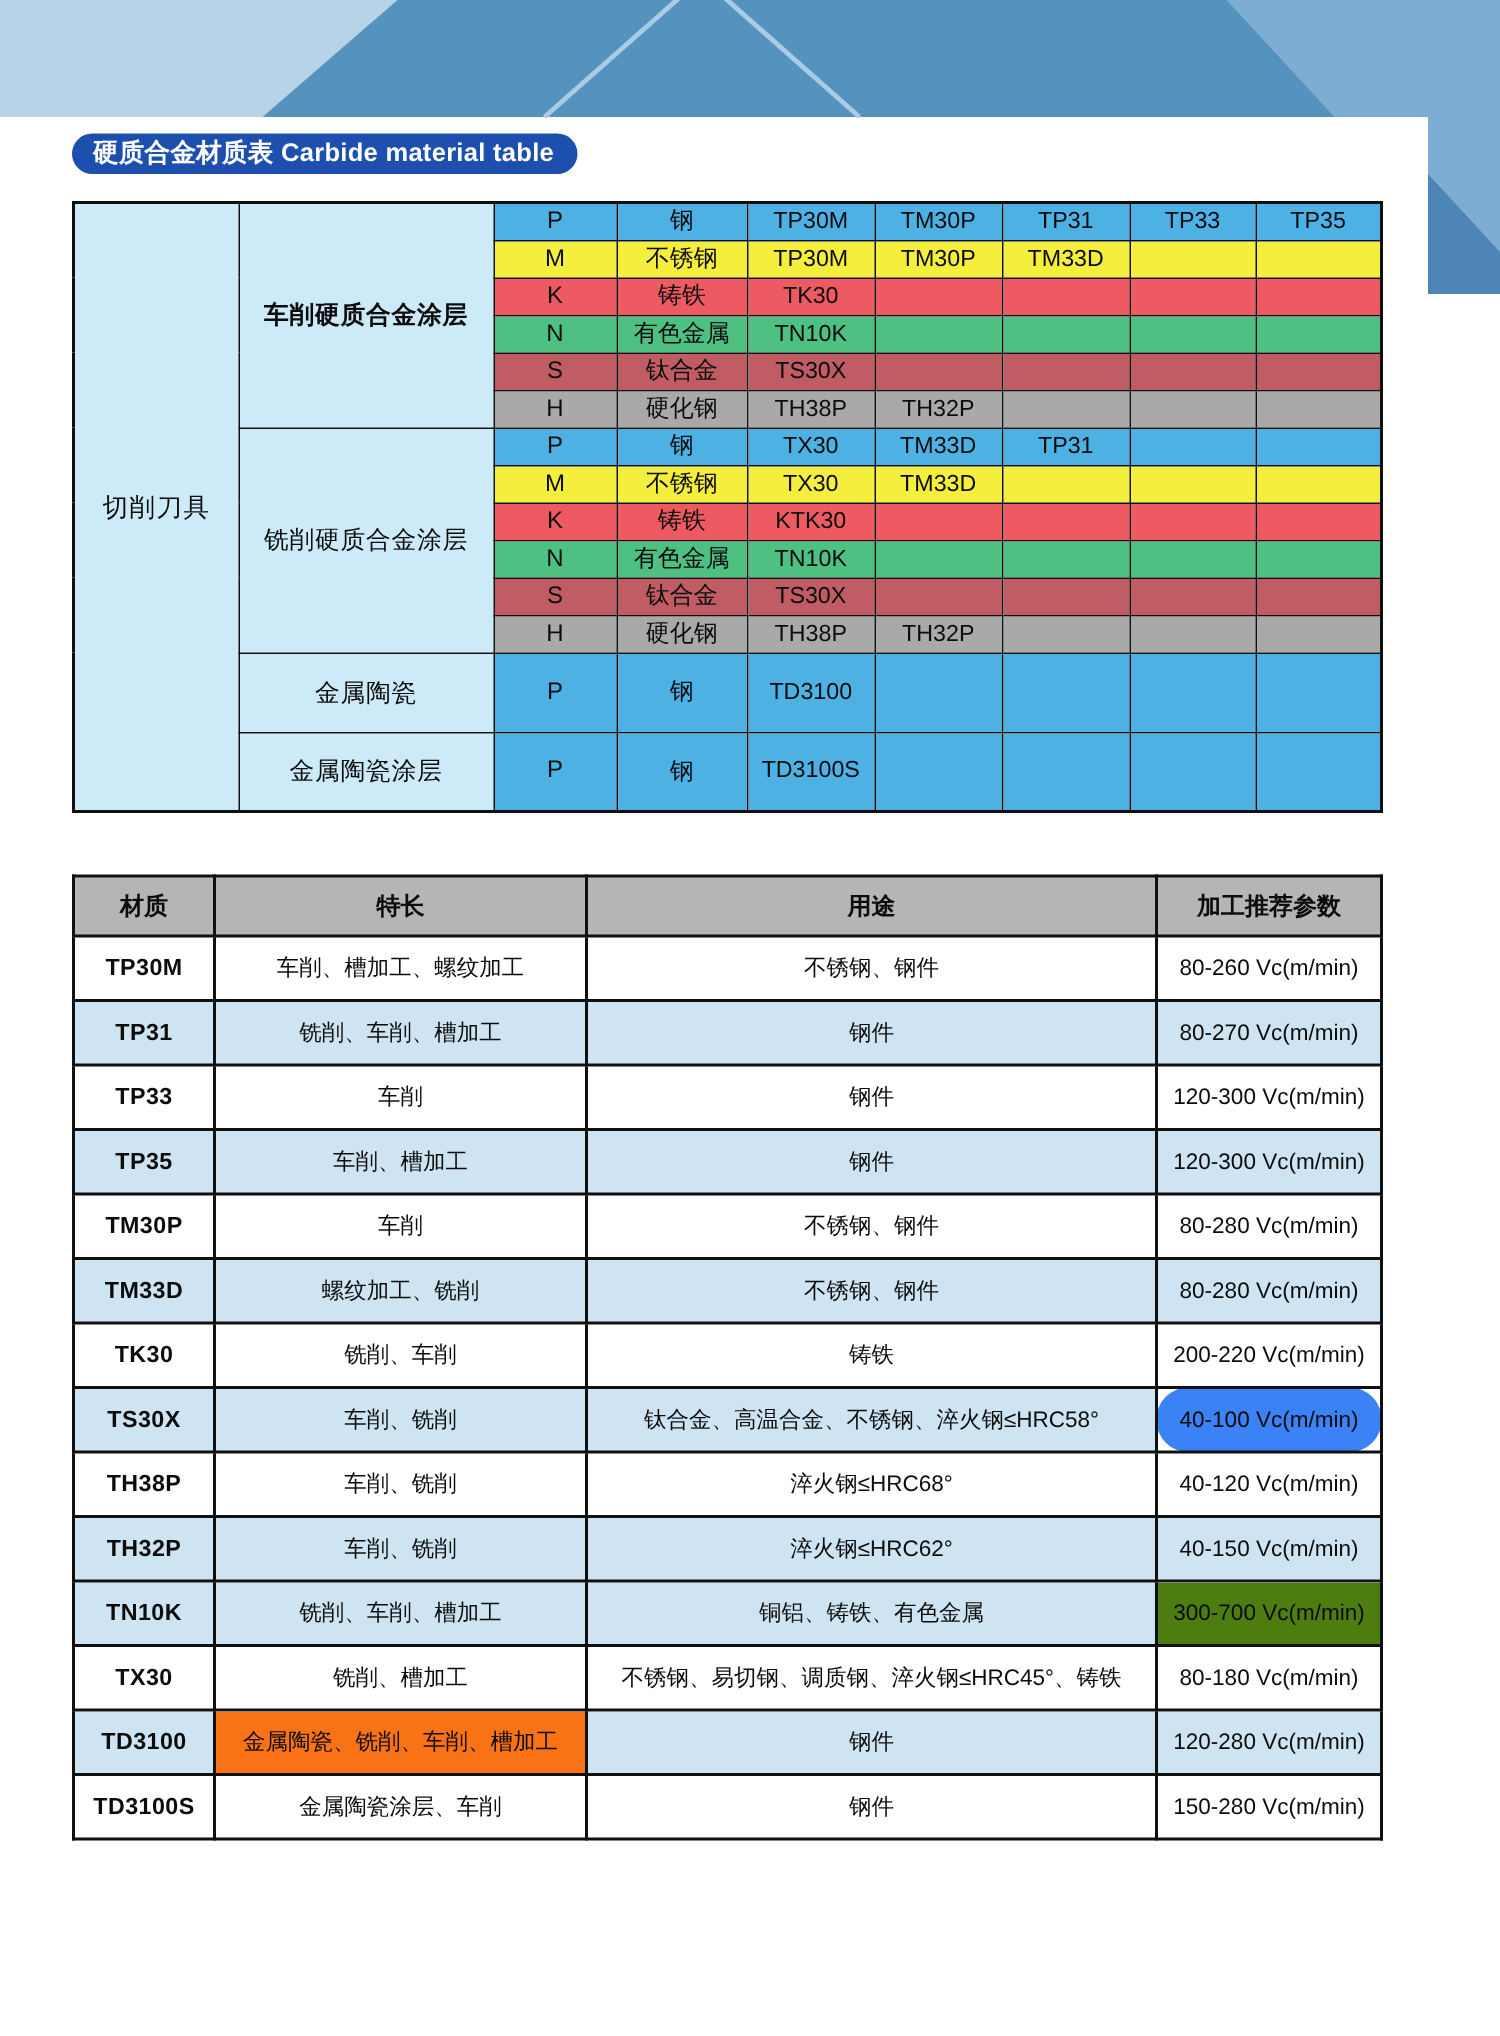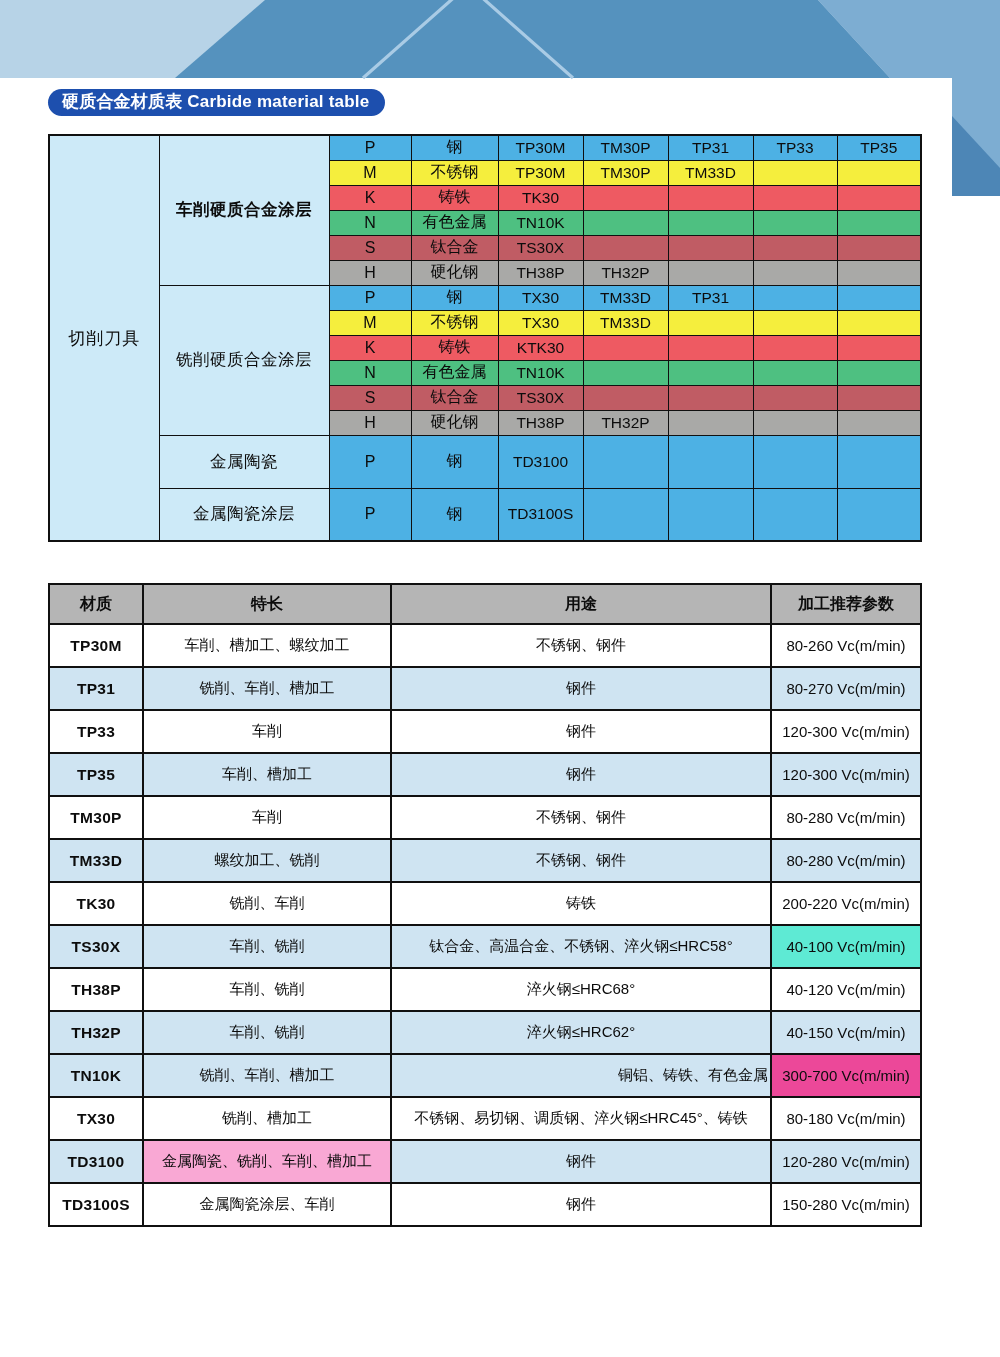--- a/index.html
+++ b/index.html
@@ -255,49 +255,49 @@
       <tr>
         <td class="code" style="background: rgb(255, 255, 255);">TK30</td>
         <td style="background: rgb(255, 255, 255);">铣削、车削</td>
         <td style="background: rgb(255, 255, 255);">铸铁</td>
         <td style="background: rgb(255, 255, 255);">200-220 Vc(m/min)</td>
       </tr>
       <tr>
         <td class="code" style="background: rgb(207, 228, 242);">TS30X</td>
         <td style="background: rgb(207, 228, 242);">车削、铣削</td>
         <td style="background: rgb(207, 228, 242);">钛合金、高温合金、不锈钢、淬火钢≤HRC58°</td>
-        <td style="background: #5eead4;">40-100 Vc(m/min)</td>
+        <td style="background: #3b82f6; border-radius: 21px;">40-100 Vc(m/min)</td>
       </tr>
       <tr>
         <td class="code" style="background: rgb(255, 255, 255);">TH38P</td>
         <td style="background: rgb(255, 255, 255);">车削、铣削</td>
         <td style="background: rgb(255, 255, 255);">淬火钢≤HRC68°</td>
         <td style="background: rgb(255, 255, 255);">40-120 Vc(m/min)</td>
       </tr>
       <tr>
         <td class="code" style="background: rgb(207, 228, 242);">TH32P</td>
         <td style="background: rgb(207, 228, 242);">车削、铣削</td>
         <td style="background: rgb(207, 228, 242);">淬火钢≤HRC62°</td>
         <td style="background: rgb(207, 228, 242);">40-150 Vc(m/min)</td>
       </tr>
       <tr>
         <td class="code" style="background: rgb(207, 228, 242);">TN10K</td>
         <td style="background: rgb(207, 228, 242);">铣削、车削、槽加工</td>
-        <td style="background: rgb(207, 228, 242); text-align: right;">铜铝、铸铁、有色金属</td>
-        <td style="background: #ec4899;">300-700 Vc(m/min)</td>
+        <td style="background: rgb(207, 228, 242);">铜铝、铸铁、有色金属</td>
+        <td style="background: #4d7c0f;">300-700 Vc(m/min)</td>
       </tr>
       <tr>
         <td class="code" style="background: rgb(255, 255, 255);">TX30</td>
         <td style="background: rgb(255, 255, 255);">铣削、槽加工</td>
         <td style="background: rgb(255, 255, 255);">不锈钢、易切钢、调质钢、淬火钢≤HRC45°、铸铁</td>
         <td style="background: rgb(255, 255, 255);">80-180 Vc(m/min)</td>
       </tr>
       <tr>
         <td class="code" style="background: rgb(207, 228, 242);">TD3100</td>
-        <td style="background: #f9a8d4; text-align: center;">金属陶瓷、铣削、车削、槽加工</td>
+        <td style="background: #f97316; text-align: center;">金属陶瓷、铣削、车削、槽加工</td>
         <td style="background: rgb(207, 228, 242);">钢件</td>
         <td style="background: rgb(207, 228, 242);">120-280 Vc(m/min)</td>
       </tr>
       <tr>
         <td class="code" style="background: rgb(255, 255, 255);">TD3100S</td>
         <td style="background: rgb(255, 255, 255);">金属陶瓷涂层、车削</td>
         <td style="background: rgb(255, 255, 255);">钢件</td>
         <td style="background: rgb(255, 255, 255);">150-280 Vc(m/min)</td>
       </tr>
     </tbody>

